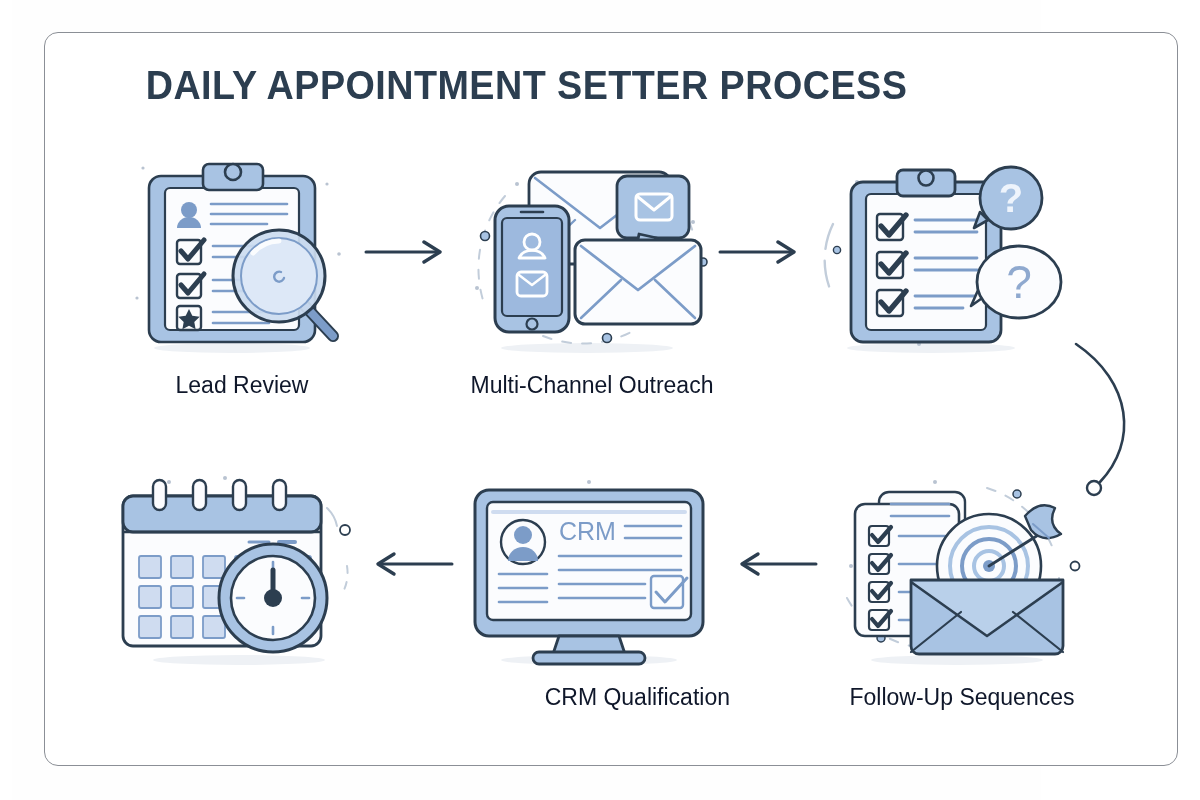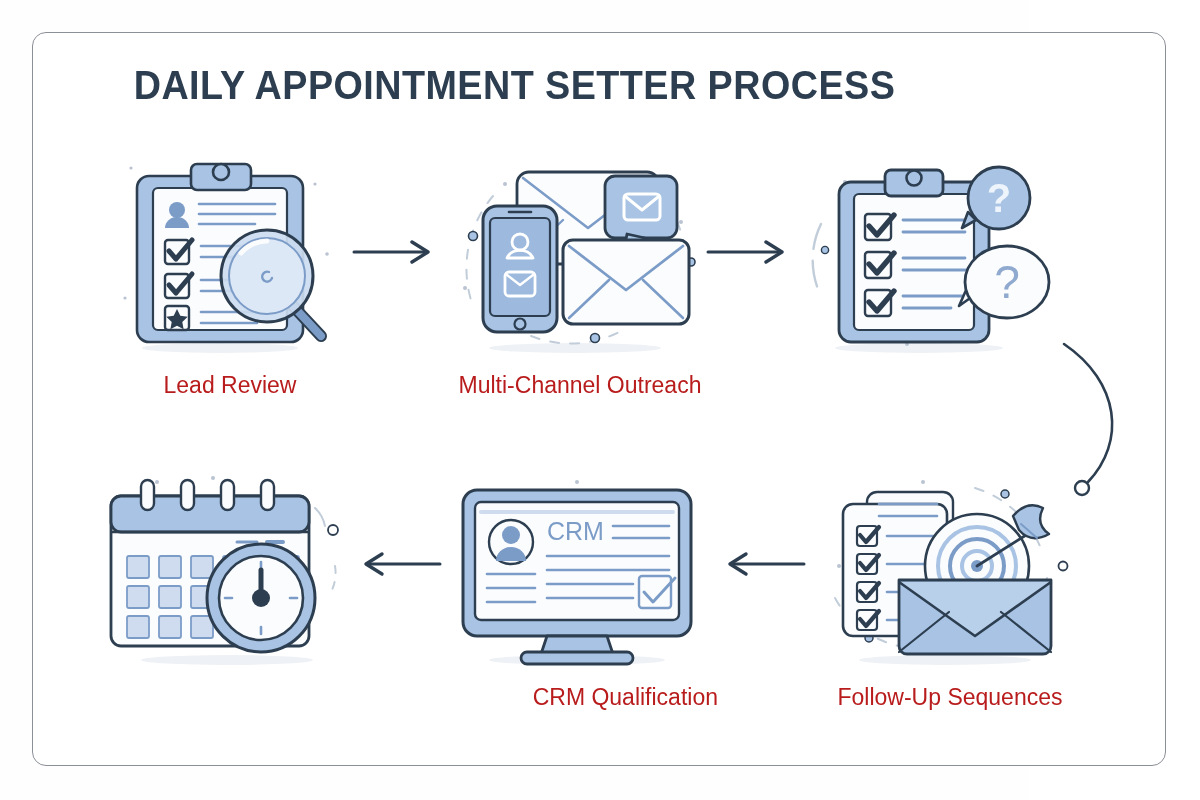--- a/index.html
+++ b/index.html
@@ -9,20 +9,21 @@
     width: 1200px; height: 800px;
     background: #ffffff;
     font-family: "Liberation Sans", "DejaVu Sans", sans-serif;
     overflow: hidden;
   }
   #canvas {
     position: relative;
     width: 1029px;
     height: 800px;
     background: #fefefe;
+    margin-left: 12px;
   }
   #frame {
     position: absolute;
     left: 32px; top: 32px;
     width: 1134px; height: 734px;
     border: 1.5px solid #8b8f96;
     border-radius: 14px;
     background: #ffffff;
   }
   #title {
@@ -44,21 +45,21 @@
   }
   .art {
     position: relative;
     width: 280px;
     height: 200px;
   }
   .art svg { display: block; margin: 0 auto; }
   .caption {
     margin-top: 14px;
     font-size: 23px;
-    color: #b91c1c;
+    color: #0f172a;
     font-weight: 400;
     white-space: nowrap;
   }
   
   #step-1 { left: 90px;  top: 158px; }
   #step-2 { left: 440px; top: 158px; }
   #step-3 { left: 794px; top: 158px; }
   #step-4 { left: 810px; top: 470px; }
   #step-5 { left: 438px; top: 470px; text-align: right; }
   #step-6 { left: 92px;  top: 470px; }

